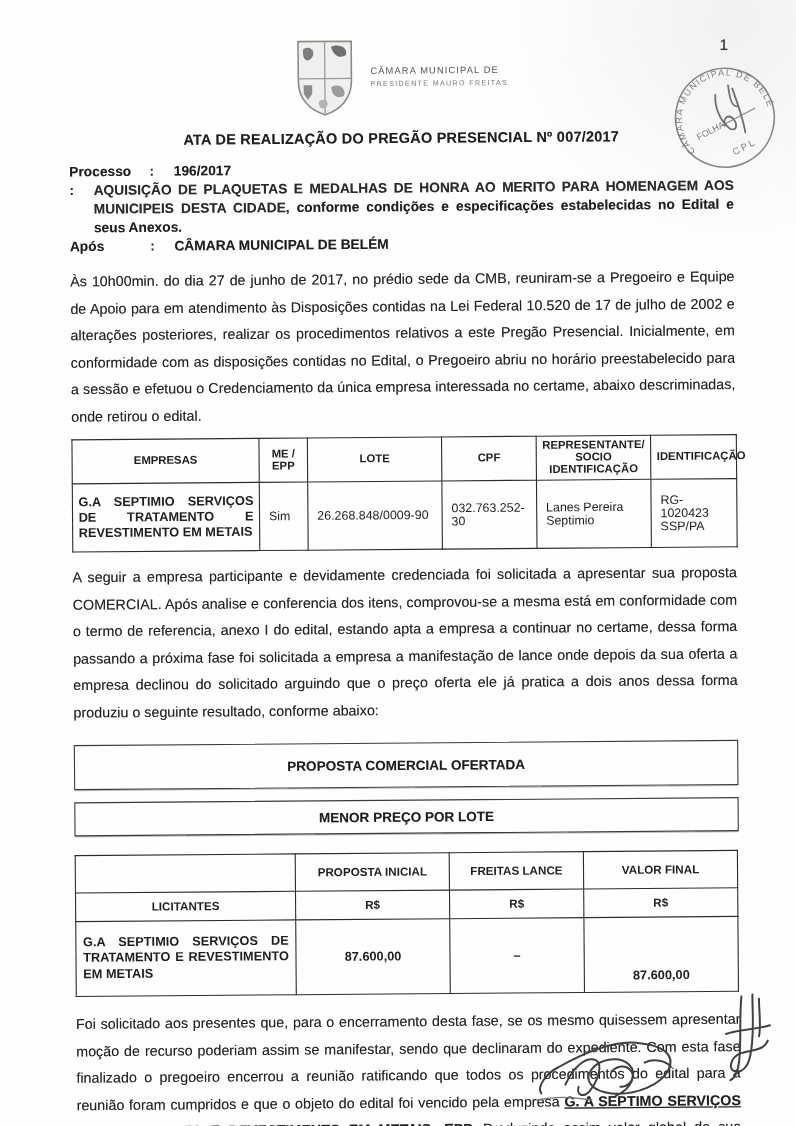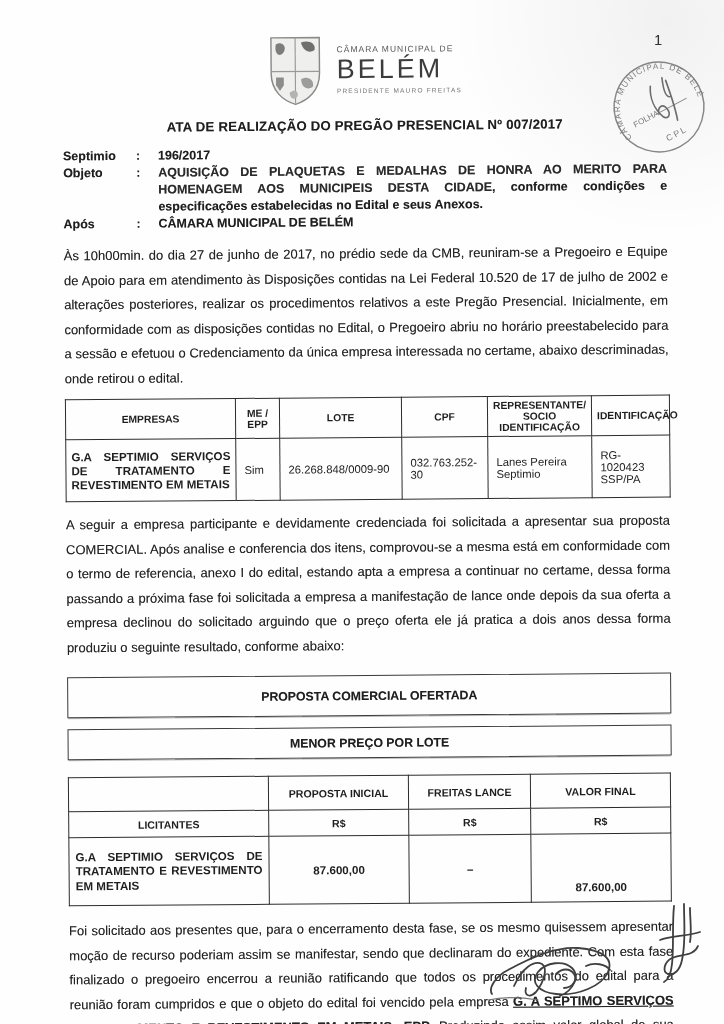--- a/index.html
+++ b/index.html
@@ -128,35 +128,33 @@
           <line x1="5" y1="38" x2="55" y2="38" stroke="#9a9a98" stroke-width="1.2"></line>
           <path d="M10,10 C16,6 22,12 18,18 C14,24 8,20 10,10 Z" fill="#7d7d7b"></path>
           <path d="M36,8 C44,5 52,9 50,16 C44,20 38,16 36,8 Z" fill="#6f6f6d"></path>
           <path d="M10,44 L18,44 L18,52 L14,58 L10,52 Z" fill="#8d8d8b"></path>
           <path d="M36,46 C42,42 50,46 48,54 C42,58 36,54 36,46 Z" fill="#9c9c9a"></path>
           <path d="M24,60 C28,56 34,58 32,64 C28,68 24,66 24,60 Z" fill="#b3b3b1"></path>
         </svg>
       </div>
       <div class="logo-text">
         <span class="logo-small">CÂMARA MUNICIPAL DE</span>
-        <span class="logo-name">BELÉM</span>
         <span class="logo-sub">PRESIDENTE MAURO FREITAS</span>
       </div>
     </div>
 
     <div class="doc-title ink">ATA DE REALIZAÇÃO DO PREGÃO PRESENCIAL Nº 007/2017</div>
 
     <div class="meta">
       <div class="meta-row">
-        <span class="meta-label ink">Septimio</span>
+        <span class="meta-label ink">Processo</span>
         <span class="meta-colon">:</span>
         <span class="meta-value ink">196/2017</span>
       </div>
       <div class="meta-row">
-        <span class="meta-label ink">Objeto</span>
         <span class="meta-colon">:</span>
         <span class="meta-value ink"><span class="normalish">AQUISIÇÃO DE PLAQUETAS E MEDALHAS DE HONRA AO MERITO PARA HOMENAGEM AOS MUNICIPEIS DESTA CIDADE,</span><span class="plain"> conforme condições e especificações estabelecidas no Edital e seus Anexos.</span></span>
       </div>
       <div class="meta-row">
         <span class="meta-label ink">Após</span>
         <span class="meta-colon">:</span>
         <span class="meta-value ink">CÂMARA MUNICIPAL DE BELÉM</span>
       </div>
     </div>
 

